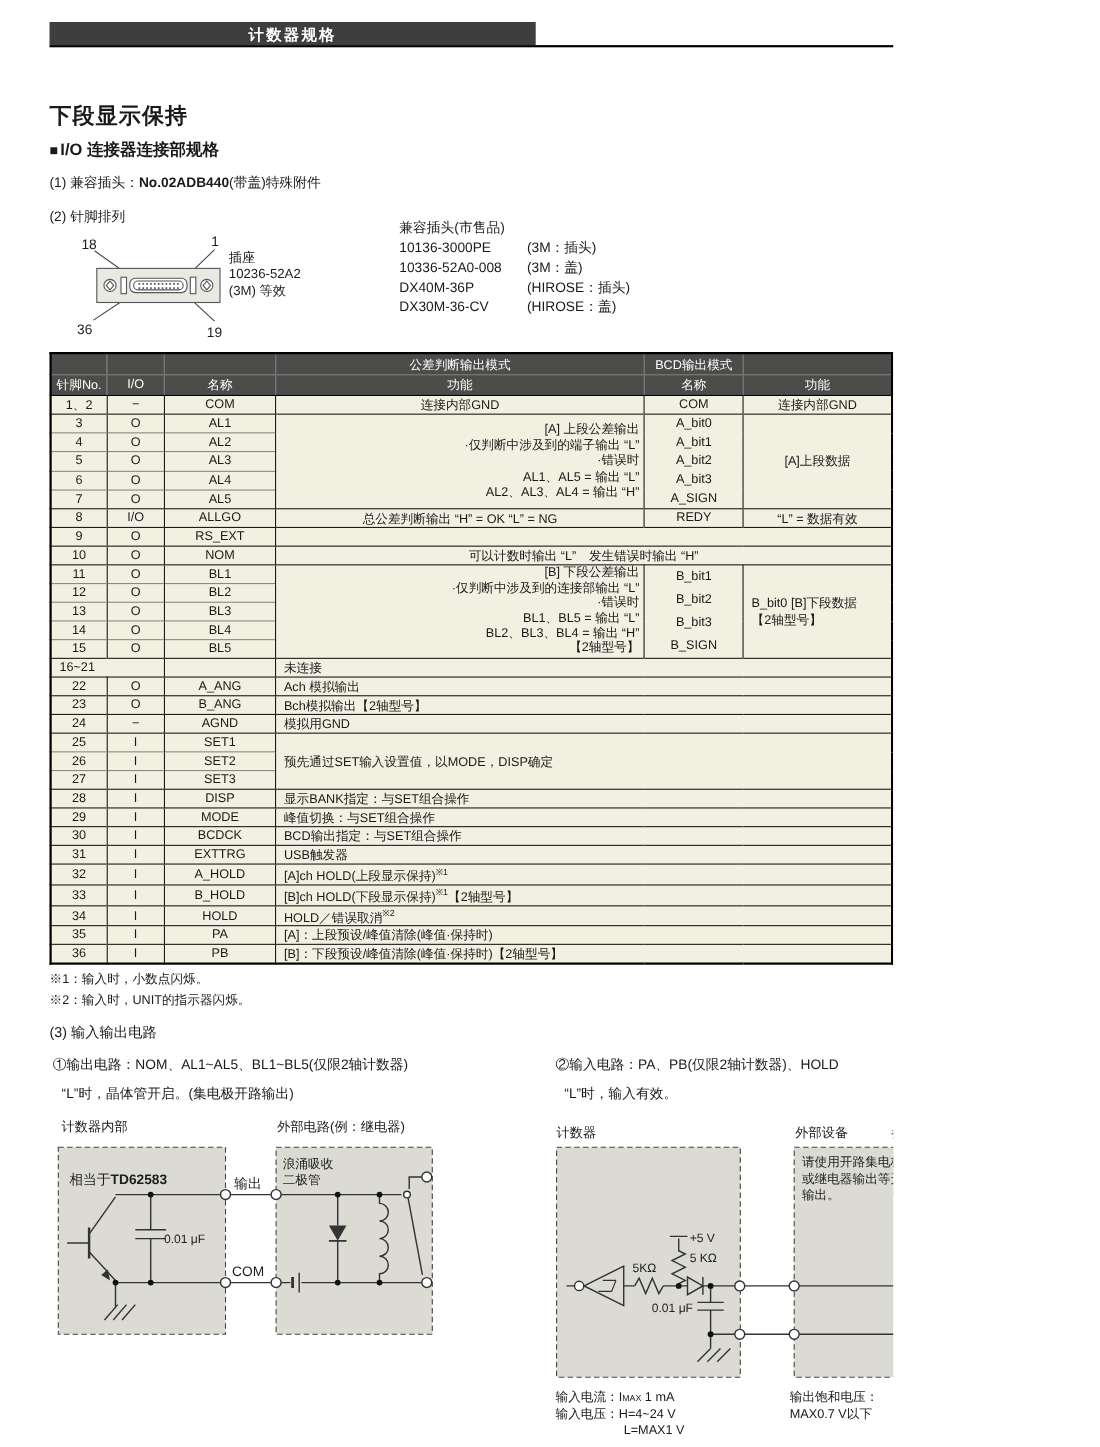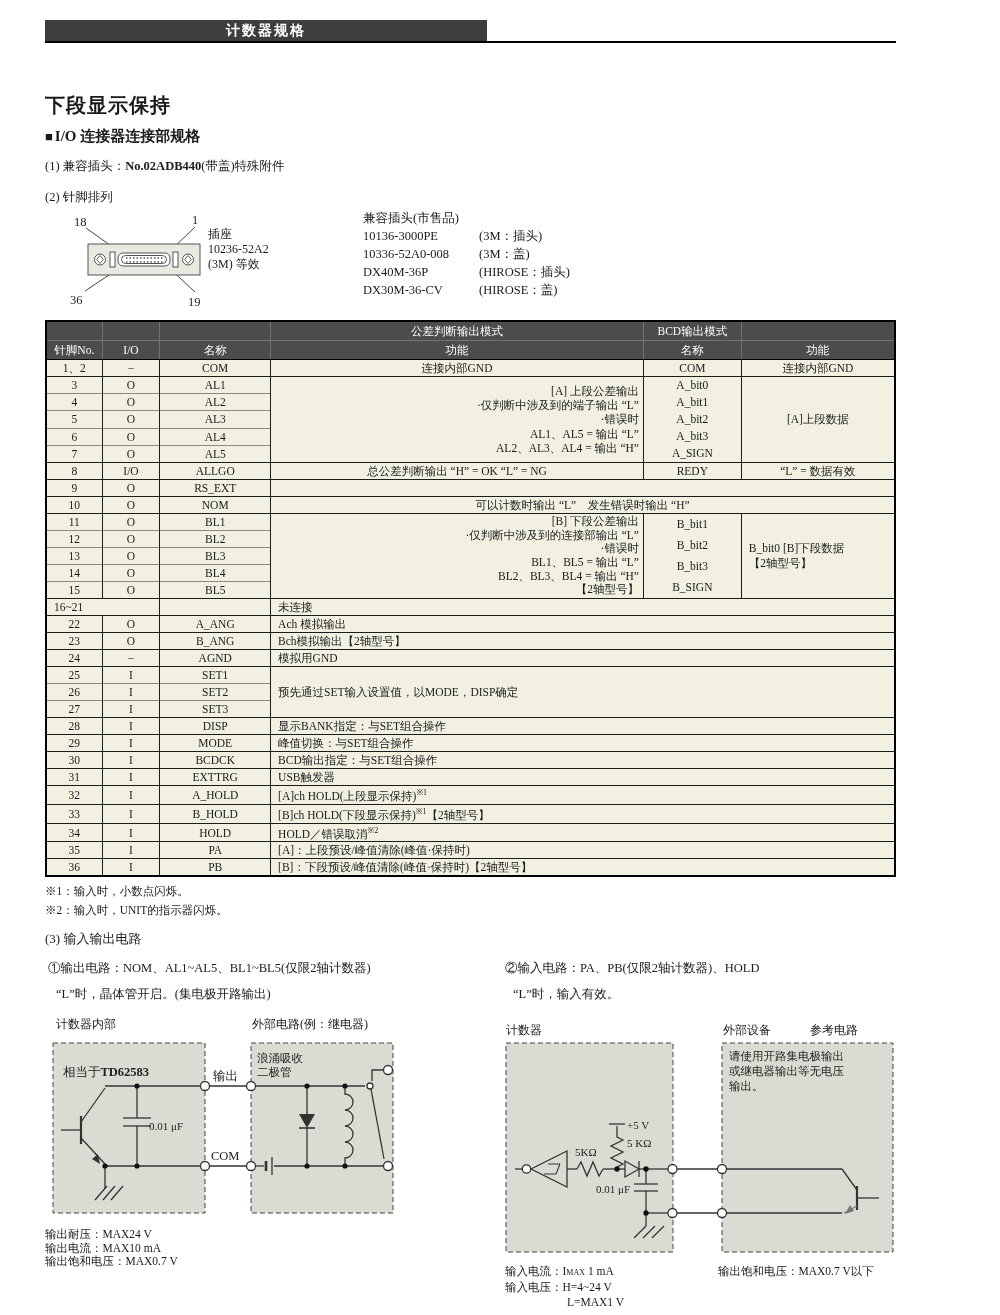--- a/index.html
+++ b/index.html
@@ -1,33 +1,33 @@
 <!DOCTYPE html>
 <html><head>
 <meta charset="utf-8">
 <style>
   html,body{margin:0;padding:0;background:#fff;}
-  #page{position:relative;width:896px;height:1315px;background:#fff;overflow:hidden;
-        font-family:Liberation Serif, serif;color:#1a1a1a;}
+  #page{position:relative;width:812px;height:1315px;background:#fff;overflow:hidden;
+        font-family:Liberation Sans, sans-serif;color:#1a1a1a;}
   .abs{position:absolute;}
 
   
   .tab{left:45px;top:20px;width:442px;height:21px;background:#3e3e3c;color:#fff;
        font-size:14px;font-weight:bold;text-align:center;line-height:22px;letter-spacing:2px;}
   .rule{left:45px;top:41px;width:913px;height:2px;background:#000;}
 
   .h1{left:45px;top:92px;font-size:20px;font-weight:bold;letter-spacing:1px;}
   .h2{left:45px;top:127px;font-size:15px;font-weight:bold;}
   .h2 .blk{font-size:13px;margin-right:2px;}
   .item{left:45px;font-size:12.5px;}
   .item b{font-size:12.5px;}
 
   
   .socklbl{left:208px;top:227px;font-size:12px;line-height:15px;}
-  .plugs{left:363px;top:209px;font-size:12.5px;line-height:18px;}
+  .plugs{left:363px;top:198px;font-size:12.5px;line-height:18px;}
   .plugs .model{display:inline-block;width:116px;}
 
   
   table.spec{position:absolute;left:45px;top:320px;border-collapse:collapse;table-layout:fixed;
              background:#f1f0e1;border:2px solid #000;font-size:11.5px;}
   table.spec th{background:#4c4c4a;color:#fff;font-weight:normal;font-size:11.5px;
                 border:1px solid #737373;height:18px;padding:0 2px;}
   table.spec thead tr:last-child th{border-bottom:1px solid #000;}
   table.spec td{border-left:1px solid #1c1c1c;border-right:1px solid #1c1c1c;
                 border-top:1px solid #1c1c1c;height:16px;padding:0 4px;text-align:center;
@@ -418,25 +418,20 @@
         <circle cx="343" cy="136" r="4.5"></circle>
       <circle cx="325" cy="56" r="3"></circle>
     </g>
     <text x="104" y="100" font-size="11">0.01 μF</text>
     <text x="168" y="50" font-size="12.5">输出</text>
     <text x="166" y="130" font-size="12.5">COM</text>
     <text x="212" y="32" font-size="11.5">浪涌吸收</text>
     <text x="212" y="46" font-size="11.5">二极管</text>
   </svg>
 
-  <div class="abs specs" style="left:45px;top:1228px;">
-    <div>输出耐压：MAX24 V</div>
-    <div>输出电流：MAX10 mA</div>
-    <div>输出饱和电压：MAX0.7 V</div>
-  </div>
 
   <div class="abs boxlbl" style="left:506px;top:1022px;">计数器</div>
   <div class="abs boxlbl" style="left:723px;top:1022px;">外部设备</div>
   <div class="abs boxlbl" style="left:810px;top:1022px;">参考电路</div>
 
   <svg class="abs" style="left:505px;top:1040px;" width="390" height="215" viewBox="0 0 390 215">
     <rect x="1" y="3" width="167" height="209" fill="#dcdbd3" stroke="#444" stroke-dasharray="5,3"></rect>
     <rect x="217" y="3" width="171" height="209" fill="#dcdbd3" stroke="#444" stroke-dasharray="5,3"></rect>
     <text x="224" y="20" font-size="11.5">请使用开路集电极输出</text>
     <text x="224" y="35" font-size="11.5">或继电器输出等无电压</text>

